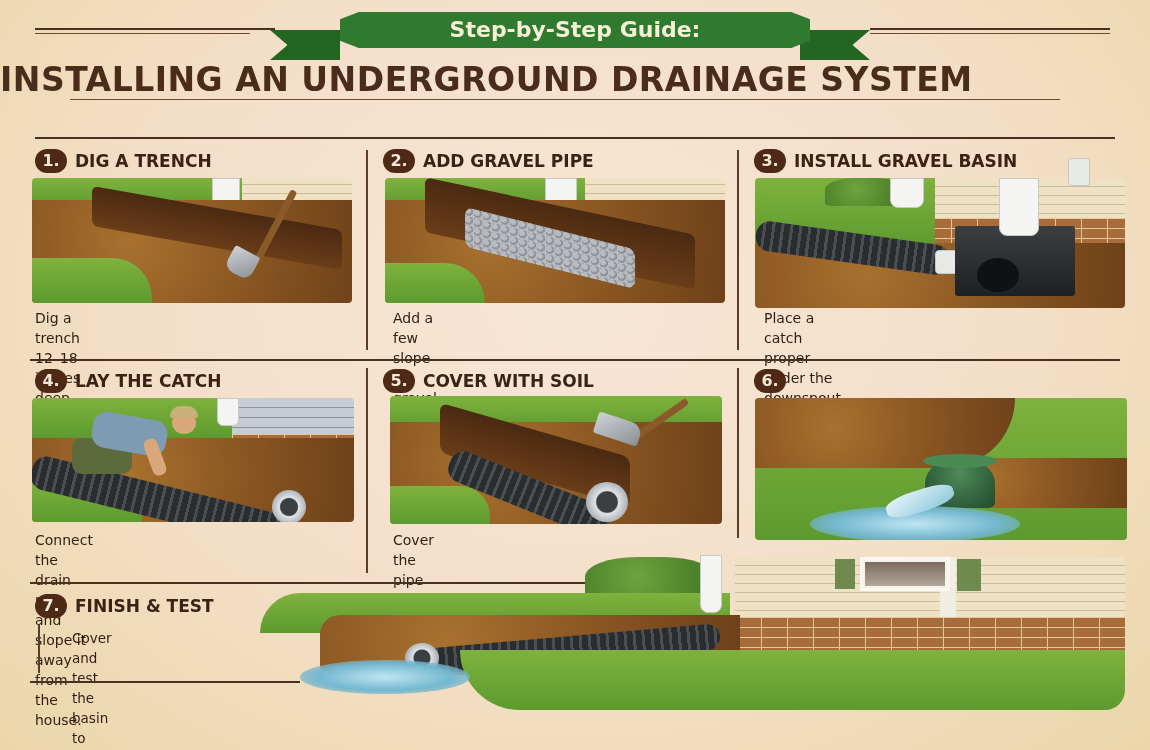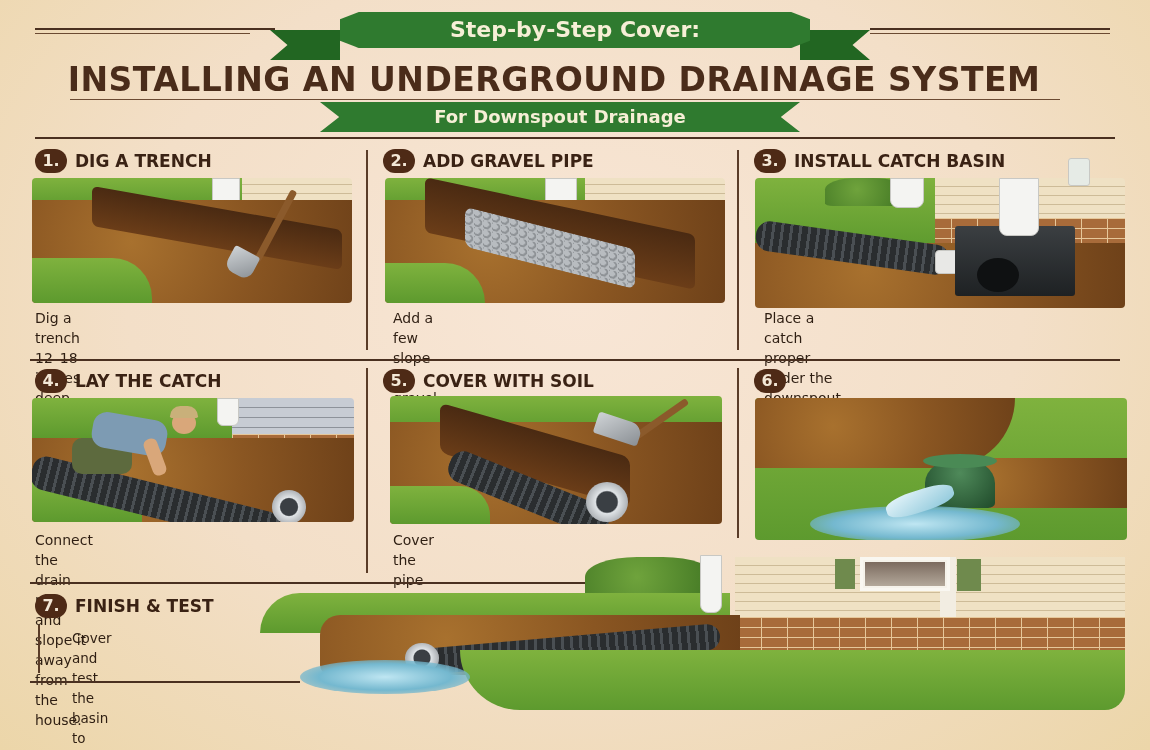--- a/index.html
+++ b/index.html
@@ -18,21 +18,21 @@
   .banner {
     position: absolute; background: #2f7a2f; color: #f6efd6;
     font-weight: bold; text-align: center;
     box-shadow: 0 2px 2px rgba(0,0,0,0.25);
   }
   .banner-top { left: 340px; top: 12px; width: 470px; height: 36px; font-size: 22px; line-height: 36px;
     clip-path: polygon(0 20%, 4% 0, 96% 0, 100% 20%, 100% 80%, 96% 100%, 4% 100%, 0 80%); }
   .ribbon-tail { position: absolute; background: #226622; width: 70px; height: 30px; top: 30px; }
   .ribbon-tail.l { left: 270px; clip-path: polygon(0 0, 100% 0, 100% 100%, 0 100%, 25% 50%); }
   .ribbon-tail.r { left: 800px; clip-path: polygon(0 0, 100% 0, 75% 50%, 100% 100%, 0 100%); }
-  .main-title { position: absolute; left: 0; width: 1108px; top: 60px; text-align: center;
+  .main-title { position: absolute; left: 0; width: 1108px; top: 60px; text-align: left;
     font-size: 33px; font-weight: bold; color: #4a2c1a; letter-spacing: 0.5px; }
   .banner-sub { left: 320px; top: 102px; width: 480px; height: 30px; font-size: 18px; line-height: 30px;
     clip-path: polygon(0 0, 100% 0, 96% 50%, 100% 100%, 0 100%, 4% 50%); }
 
   
   .card { position: absolute; }
   .step-head { position: absolute; display: flex; align-items: center; gap: 8px; }
   .step-num { width: 32px; height: 24px; border-radius: 12px; background: #4e2a16; color: #f3e7d6;
     font-weight: bold; font-size: 16px; text-align: center; line-height: 24px; }
   .step-title { font-size: 17px; font-weight: bold; color: #3a2214; white-space: nowrap; }
@@ -67,24 +67,23 @@
 <body>
 
 <div class="page">
 
   <div class="rule" style="left:35px; top:28px; width:240px;"></div>
   <div class="rule thin" style="left:35px; top:33px; width:215px;"></div>
   <div class="rule" style="left:870px; top:28px; width:240px;"></div>
   <div class="rule thin" style="left:870px; top:33px; width:240px;"></div>
   <div class="ribbon-tail l"></div>
   <div class="ribbon-tail r"></div>
-  <div class="banner banner-top">Step-by-Step Cover:</div>
+  <div class="banner banner-top">Step-by-Step Guide:</div>
   <div class="main-title">INSTALLING AN UNDERGROUND DRAINAGE SYSTEM</div>
   <div class="rule thin" style="left:70px; top:99px; width:990px;"></div>
-  <div class="banner banner-sub">For Downspout Drainage</div>
   <div class="rule" style="left:35px; top:137px; width:1080px;"></div>
 
   <div class="card">
     <div class="step-head" style="left:35px; top:149px;">
       <span class="step-num">1.</span>
       <span class="step-title">DIG A TRENCH</span>
     </div>
     <div class="illus" style="left:32px; top:178px; width:320px; height:125px;">
       <div class="siding" style="position:absolute; left:210px; top:-20px; width:120px; height:60px;"></div>
       <div class="concrete" style="position:absolute; left:210px; top:38px; width:120px; height:24px;"></div>
@@ -121,21 +120,21 @@
     <div class="step-desc" style="left:393px; top:308px;">
       <div>Add a few slope</div>
       <div>of gravel in the trench.</div>
     </div>
   </div>
   <div class="vdiv" style="left:737px; top:150px; height:200px;"></div>
 
   <div class="card">
     <div class="step-head" style="left:754px; top:149px;">
       <span class="step-num">3.</span>
-      <span class="step-title">INSTALL CATCH BASIN</span>
+      <span class="step-title">INSTALL GRAVEL BASIN</span>
     </div>
     <div class="illus" style="left:755px; top:178px; width:370px; height:130px;">
       <div class="siding" style="position:absolute; left:170px; top:0; width:200px; height:42px;"></div>
       <div class="brick" style="position:absolute; left:170px; top:40px; width:200px; height:52px;"></div>
       <div class="grass" style="position:absolute; left:0; top:0; width:180px; height:70px;"></div>
       <div class="hedge" style="position:absolute; left:70px; top:0; width:80px; height:28px;"></div>
       <div class="spout" style="position:absolute; left:135px; top:0; width:34px; height:30px; border-radius:0 0 8px 8px;"></div>
       <div class="soil" style="position:absolute; left:0; top:65px; width:370px; height:65px;"></div>
       <div class="pipe" style="position:absolute; left:0; top:55px; width:195px; height:30px; transform:rotate(8deg);"></div>
       <div class="spout" style="position:absolute; left:180px; top:72px; width:24px; height:24px; border-radius:4px; background:#e8e8e6;"></div>

